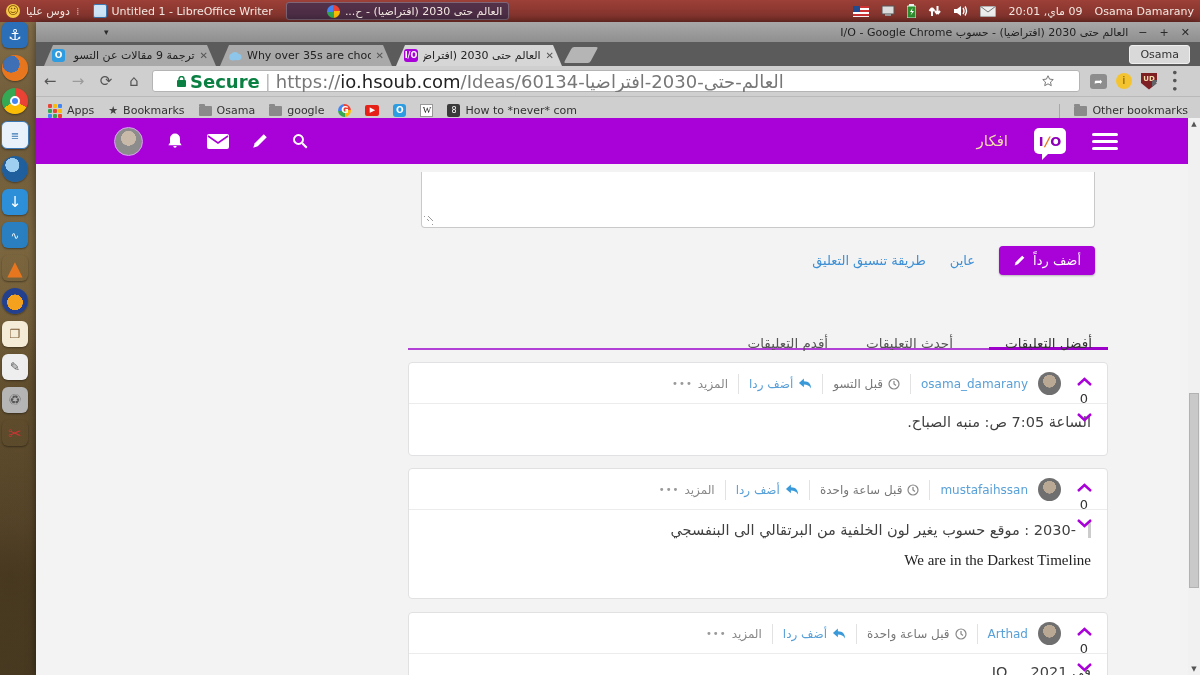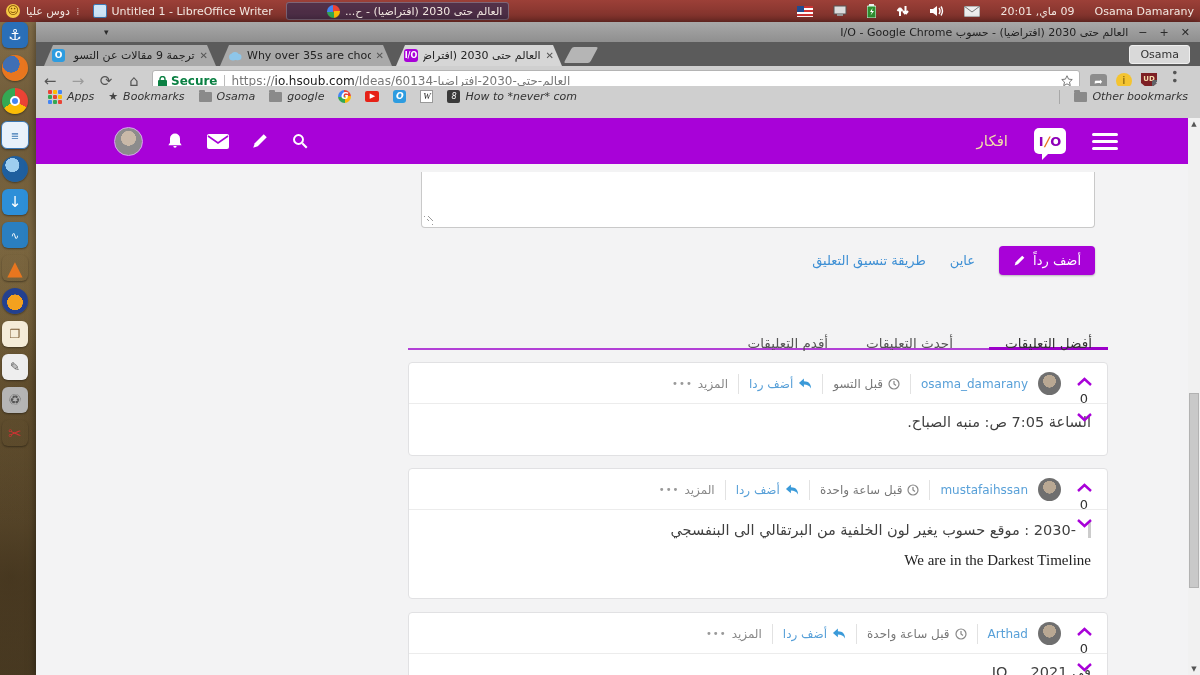--- a/index.html
+++ b/index.html
@@ -20,21 +20,21 @@
 
   
   .taskbar{left:0;top:0;width:1200px;height:22px;background:linear-gradient(#9c4038,#7a2f29);
     display:flex;align-items:center;color:#f3e9e2;font-size:11px;box-sizing:border-box;padding:0 6px;gap:6px;}
   .tk-smiley{width:14px;height:14px;border-radius:50%;background:#f6c944;color:#7a4a00;font-size:11px;line-height:14px;text-align:center;}
   .tk-btn{display:flex;align-items:center;gap:5px;height:18px;padding:0 7px;border-radius:3px;max-width:190px;white-space:nowrap;overflow:hidden;}
   .tk-btn.active{background:rgba(30,40,90,.55);box-shadow:inset 0 0 0 1px rgba(255,255,255,.25);padding-left:41px;}
   .tk-doc{width:12px;height:12px;background:#cfe4f7;border:1px solid #3c78b4;border-radius:2px;}
   .tk-flag{width:16px;height:11px;position:relative;background:repeating-linear-gradient(#c33 0 2px,#fff 2px 4px);}
   .tk-flag:before{content:"";position:absolute;left:0;top:0;width:7px;height:6px;background:#224b8f;}
-  .tray{display:flex;align-items:center;gap:20px;margin-left:auto;}
+  .tray{display:flex;align-items:center;gap:12px;margin-left:auto;}
   .tray svg{display:block;}
 
   
   .window{left:36px;top:22px;width:1164px;height:653px;background:#cfcfcf;box-shadow:0 0 8px rgba(0,0,0,.5);}
   .titlebar{left:0;top:0;width:1164px;height:20px;background:linear-gradient(#a8a8a8,#8f8f8f);
     display:flex;align-items:center;font-size:11px;color:#1f1f1f;}
   .titlebar .title{flex:1;text-align:right;}
   .winctl{display:flex;gap:12px;padding:0 10px;color:#2a2a2a;font-size:11px;}
   .shade{padding:0 0 0 68px;color:#2a2a2a;font-size:9px;}
   .tabstrip{left:0;top:20px;width:1164px;height:24px;background:#5b5b5b;}
@@ -47,36 +47,36 @@
   .favO{width:13px;height:13px;background:#2d9ce0;border-radius:3px;color:#fff;font-size:9px;font-weight:bold;text-align:center;line-height:13px;}
   .favIO{width:14px;height:13px;background:#a802d8;border-radius:3px;color:#fff;font-size:8px;font-weight:bold;text-align:center;line-height:13px;}
   .newtab{position:absolute;left:532px;top:5px;width:26px;height:16px;background:#b5b5b5;transform:skewX(-28deg);border-radius:2px;}
   .profile-btn{position:absolute;right:10px;top:3px;height:17px;padding:0 10px;background:#d9d9d9;border:1px solid #efefef;
     border-radius:3px;font-size:11px;color:#333;line-height:17px;}
 
   .toolbar{left:0;top:44px;width:1164px;height:30px;background:#cfcfcf;border-bottom:1px solid #b9b9b9;display:flex;align-items:center;}
   .navic{width:28px;text-align:center;font-size:15px;color:#555;}
   .navic.dis{color:#9b9b9b;}
   .omnibox{margin-left:4px;width:928px;height:22px;background:#fff;border:1px solid #b4b4b4;border-radius:3px;
-    display:flex;align-items:center;font-size:12px;padding:0 5px;box-sizing:border-box;gap:5px;}
+    display:flex;align-items:center;font-size:18px;padding:0 24px;box-sizing:border-box;gap:5px;}
   .sec{color:#0b8043;font-weight:bold;display:flex;align-items:center;gap:4px;}
   .url{white-space:nowrap;overflow:hidden;flex:1;}
   .url .dom{color:#222;}
   .url .pth,.url .sch{color:#777;}
   .omni-star{margin-left:auto;color:#6f6f6f;}
   .ext{display:flex;align-items:center;gap:9px;margin-left:10px;}
   .ext-share{width:17px;height:15px;background:#8d8d8d;border-radius:3px;color:#fff;font-size:10px;text-align:center;line-height:15px;}
   .ext-yel{width:16px;height:16px;border-radius:50%;background:#f4c430;color:#6b4b00;font-size:10px;text-align:center;line-height:16px;}
   .ext-shield{width:16px;height:17px;background:#7e1f24;clip-path:polygon(0 0,100% 0,100% 62%,50% 100%,0 62%);
     color:#f3d9a8;font-size:7px;font-weight:bold;text-align:center;line-height:13px;position:relative;}
   .badge1{position:absolute;right:-7px;bottom:-3px;background:#5f6368;color:#fff;font-size:8px;padding:0 3px;border-radius:2px;}
   .dots{color:#555;font-size:12px;letter-spacing:1px;margin:0 8px 0 10px;writing-mode:vertical-lr;}
 
-  .bookmarks{left:0;top:64px;width:1164px;height:21px;background:#cfcfcf;display:flex;align-items:center;
-    font-size:11px;color:#333;gap:14px;padding:0 12px;box-sizing:border-box;font-style:italic;}
+  .bookmarks{left:0;top:78px;width:1164px;height:21px;background:#cfcfcf;display:flex;align-items:center;
+    font-size:11px;color:#333;gap:14px;padding:0 12px;box-sizing:border-box;}
   .bm{display:flex;align-items:center;gap:5px;white-space:nowrap;}
   .bm-folder{width:13px;height:10px;background:#8a8a8a;border-radius:1px;position:relative;}
   .bm-folder:before{content:"";position:absolute;top:-2px;left:0;width:6px;height:2px;background:#8a8a8a;border-radius:1px 1px 0 0;}
   .appgrid{display:grid;grid-template-columns:repeat(3,4px);grid-gap:1px;}
   .appgrid i{width:4px;height:4px;border-radius:1px;}
   .favG{width:13px;height:13px;border-radius:50%;background:conic-gradient(#ea4335 0 25%,#fbbc05 25% 50%,#34a853 50% 75%,#4285f4 75% 100%);color:#fff;font-size:9px;font-weight:bold;text-align:center;line-height:13px;}
   .favYT{width:14px;height:11px;background:#e62117;border-radius:2px;color:#fff;font-size:7px;text-align:center;line-height:11px;}
   .favW{width:13px;height:13px;background:#fff;border:1px solid #999;box-sizing:border-box;color:#222;font-size:9px;font-family:"Liberation Serif",serif;text-align:center;line-height:11px;}
   .fav8{width:13px;height:13px;background:#3a3a3a;border-radius:2px;color:#fff;font-size:8px;text-align:center;line-height:13px;}
   .bm-sep{width:1px;height:14px;background:#a8a8a8;margin-left:auto;}

